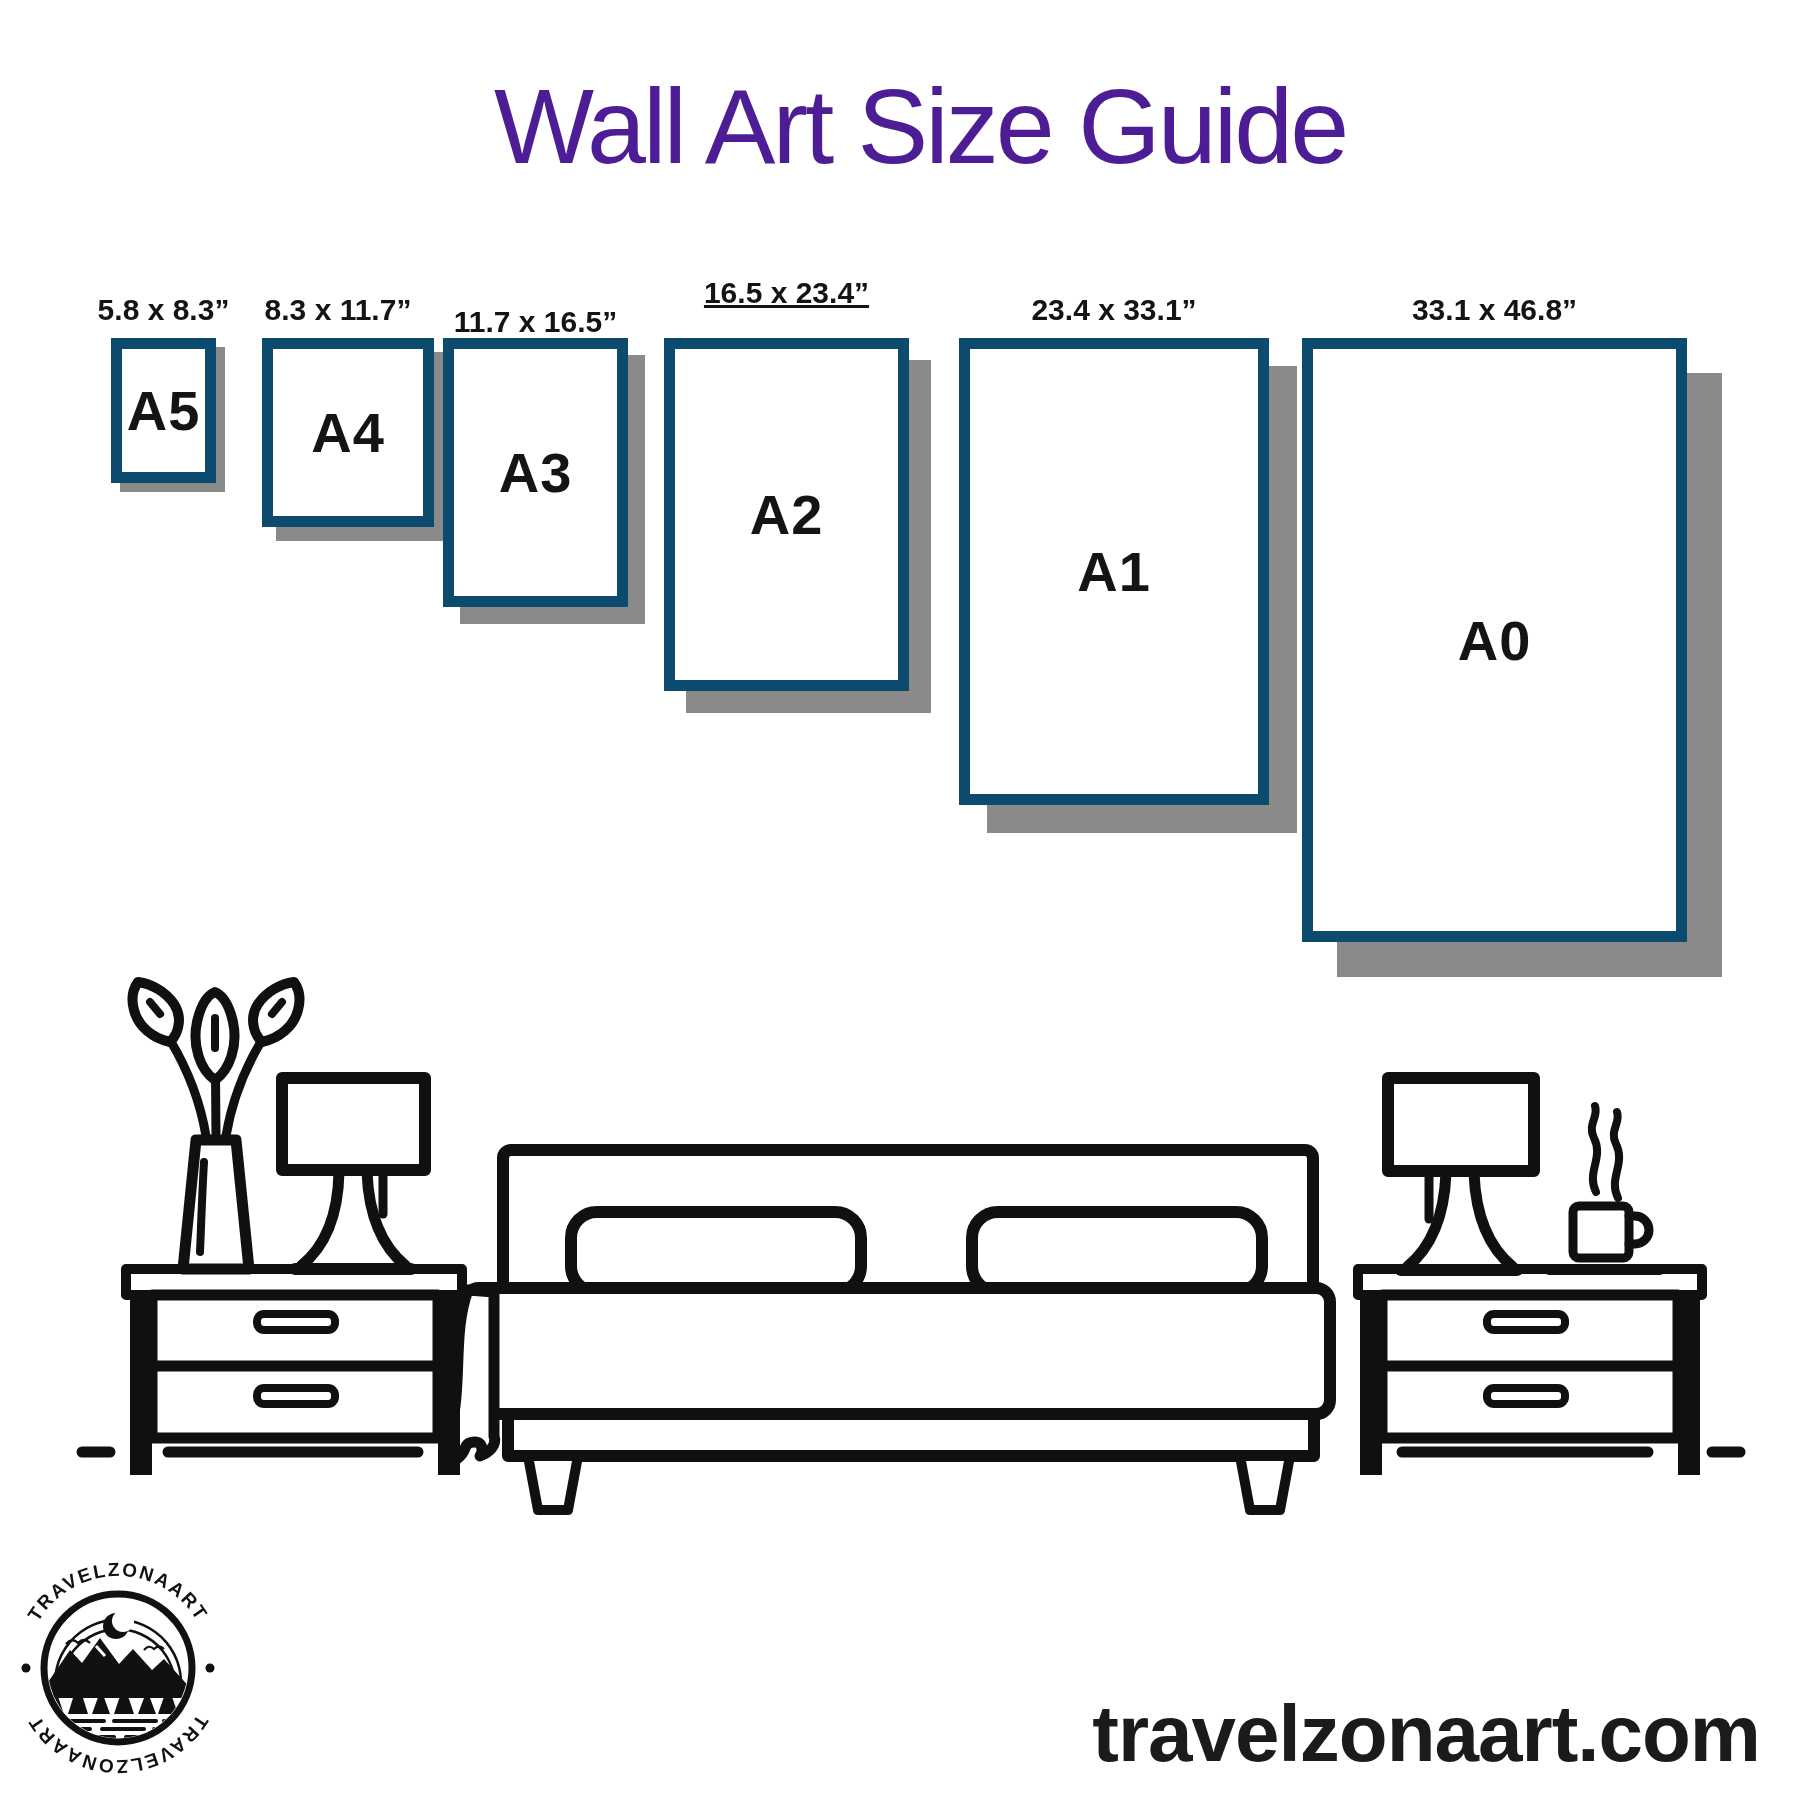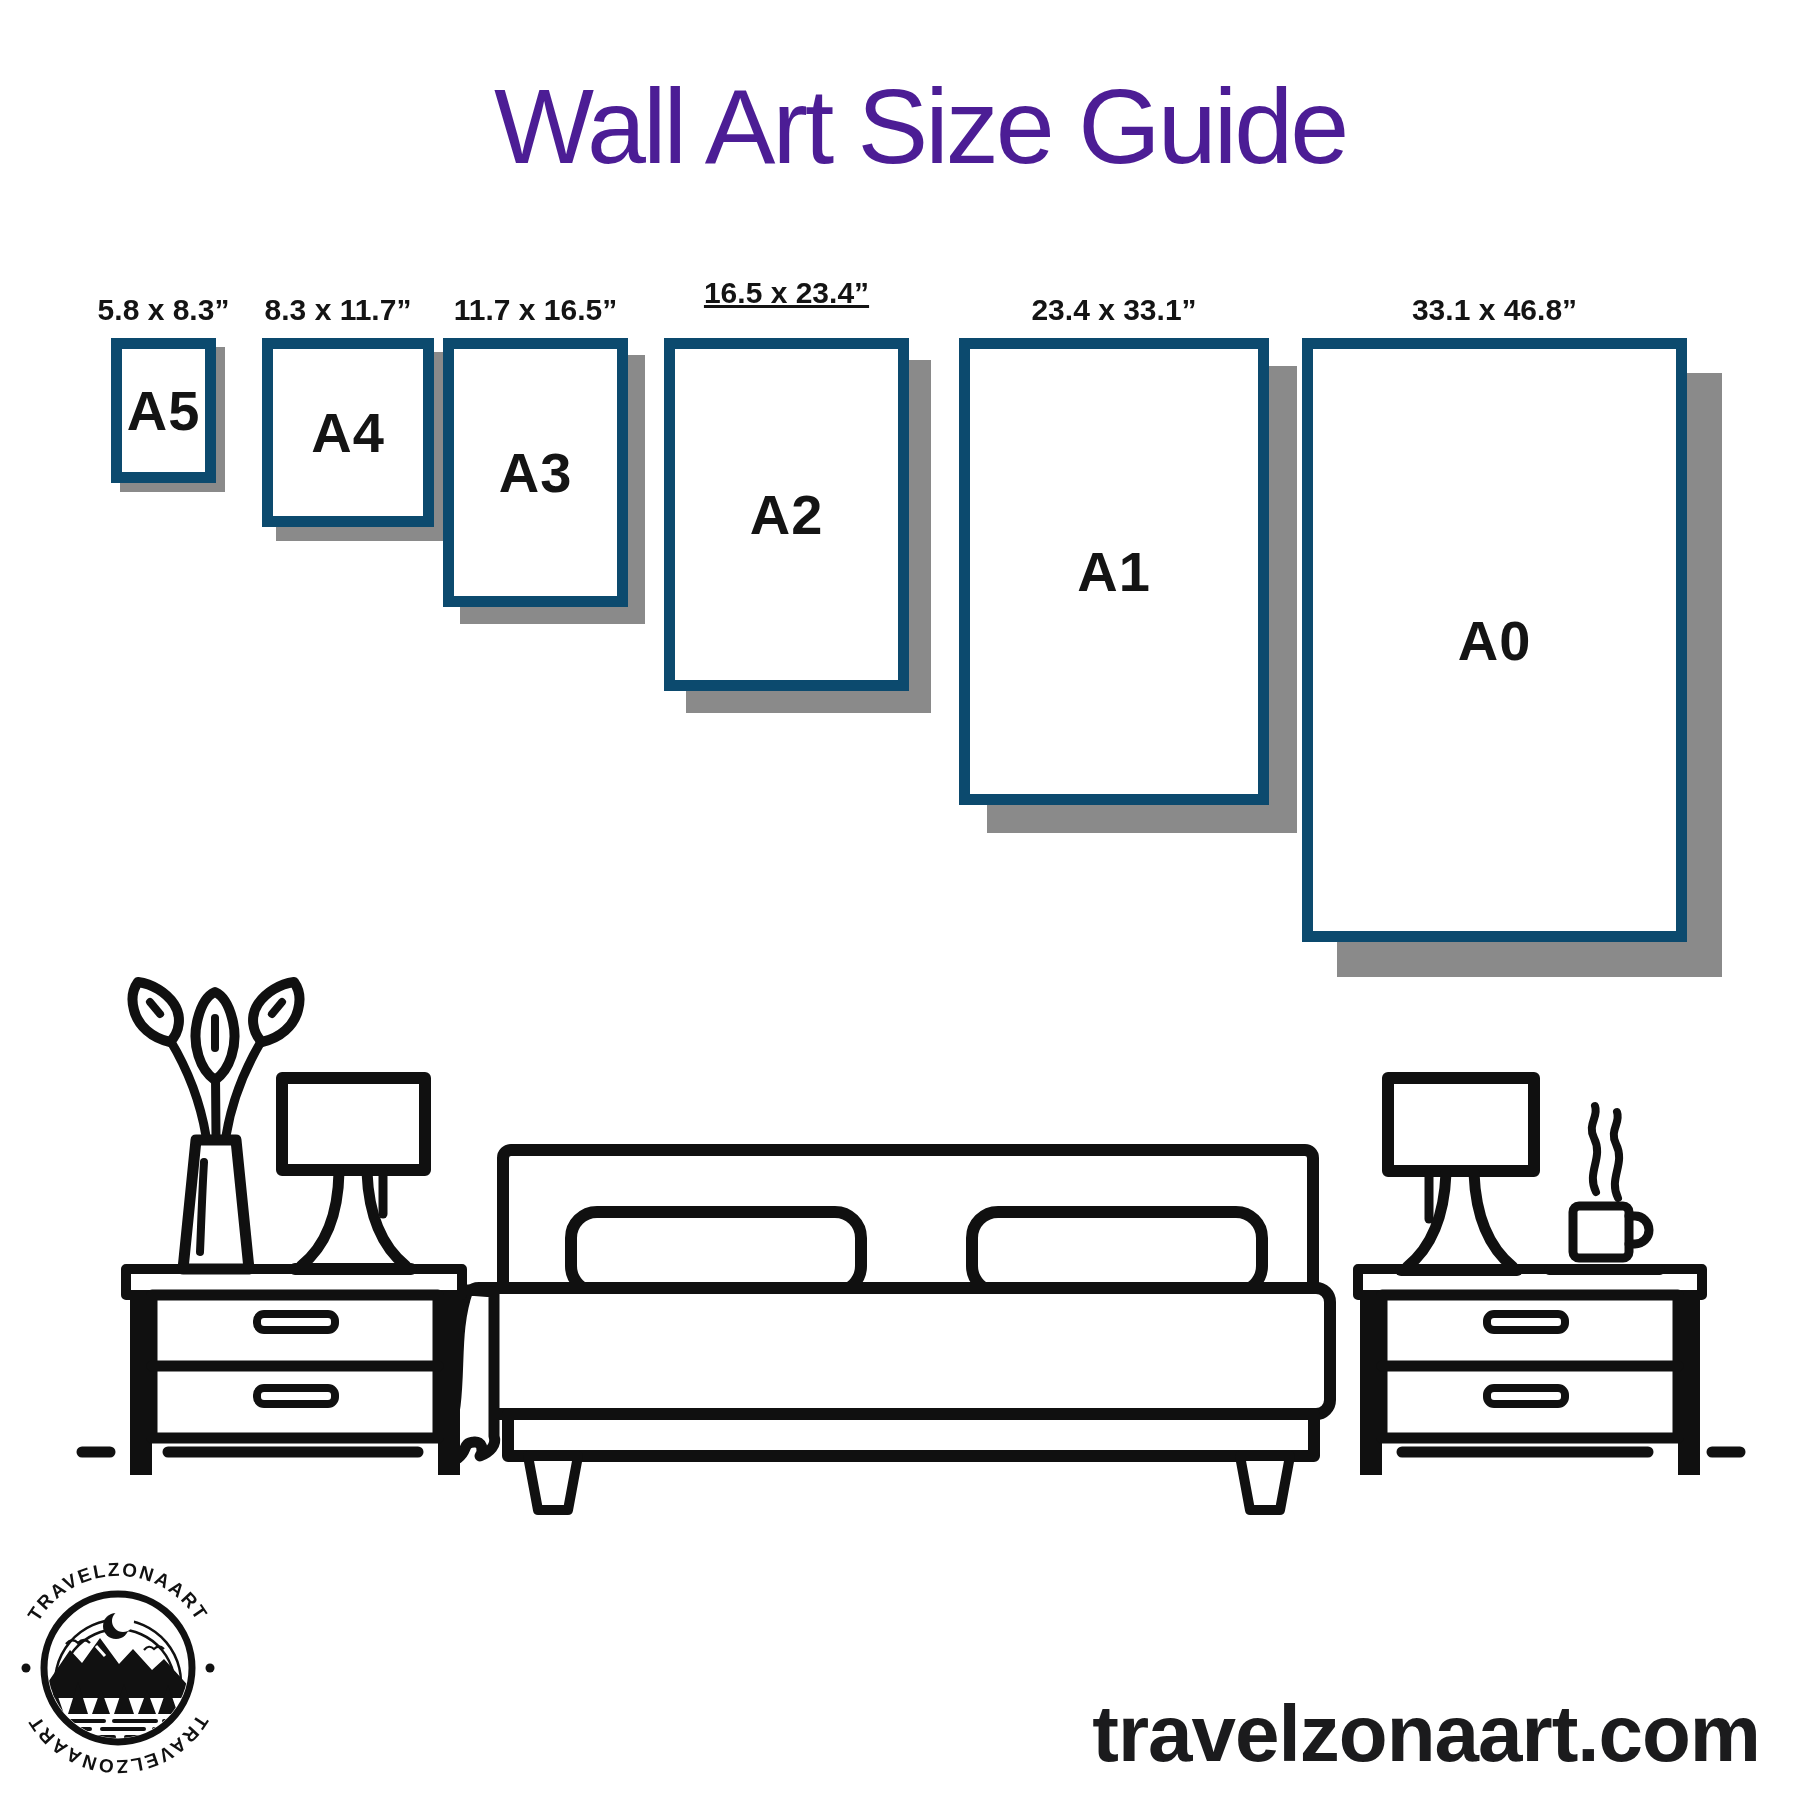--- a/index.html
+++ b/index.html
@@ -37,21 +37,21 @@
 
   <div>
       <div class="frame-dims" style="left: 163.5px; top: 292px;">5.8 x 8.3”</div>
       <div class="frame" style="left: 111px; top: 338px; width: 105px; height: 145px; box-shadow: rgb(138, 138, 138) 9px 9px 0px 0px;">
         <span class="frame-letter">A5</span>
       </div>
       <div class="frame-dims" style="left: 338px; top: 292px;">8.3 x 11.7”</div>
       <div class="frame" style="left: 262px; top: 338px; width: 172px; height: 189px; box-shadow: rgb(138, 138, 138) 14px 14px 0px 0px;">
         <span class="frame-letter">A4</span>
       </div>
-      <div class="frame-dims" style="left: 535.5px; top: 292px;">11.7 x 16.5”</div>
+      <div class="frame-dims" style="left: 535.5px; top: 304px;">11.7 x 16.5”</div>
       <div class="frame" style="left: 443px; top: 338px; width: 185px; height: 269px; box-shadow: rgb(138, 138, 138) 17px 17px 0px 0px;">
         <span class="frame-letter">A3</span>
       </div>
       <div class="frame-dims" style="left: 786.5px; top: 275px; text-decoration: underline;">16.5 x 23.4”</div>
       <div class="frame" style="left: 664px; top: 338px; width: 245px; height: 353px; box-shadow: rgb(138, 138, 138) 22px 22px 0px 0px;">
         <span class="frame-letter">A2</span>
       </div>
       <div class="frame-dims" style="left: 1114px; top: 292px;">23.4 x 33.1”</div>
       <div class="frame" style="left: 959px; top: 338px; width: 310px; height: 467px; box-shadow: rgb(138, 138, 138) 28px 28px 0px 0px;">
         <span class="frame-letter">A1</span>

